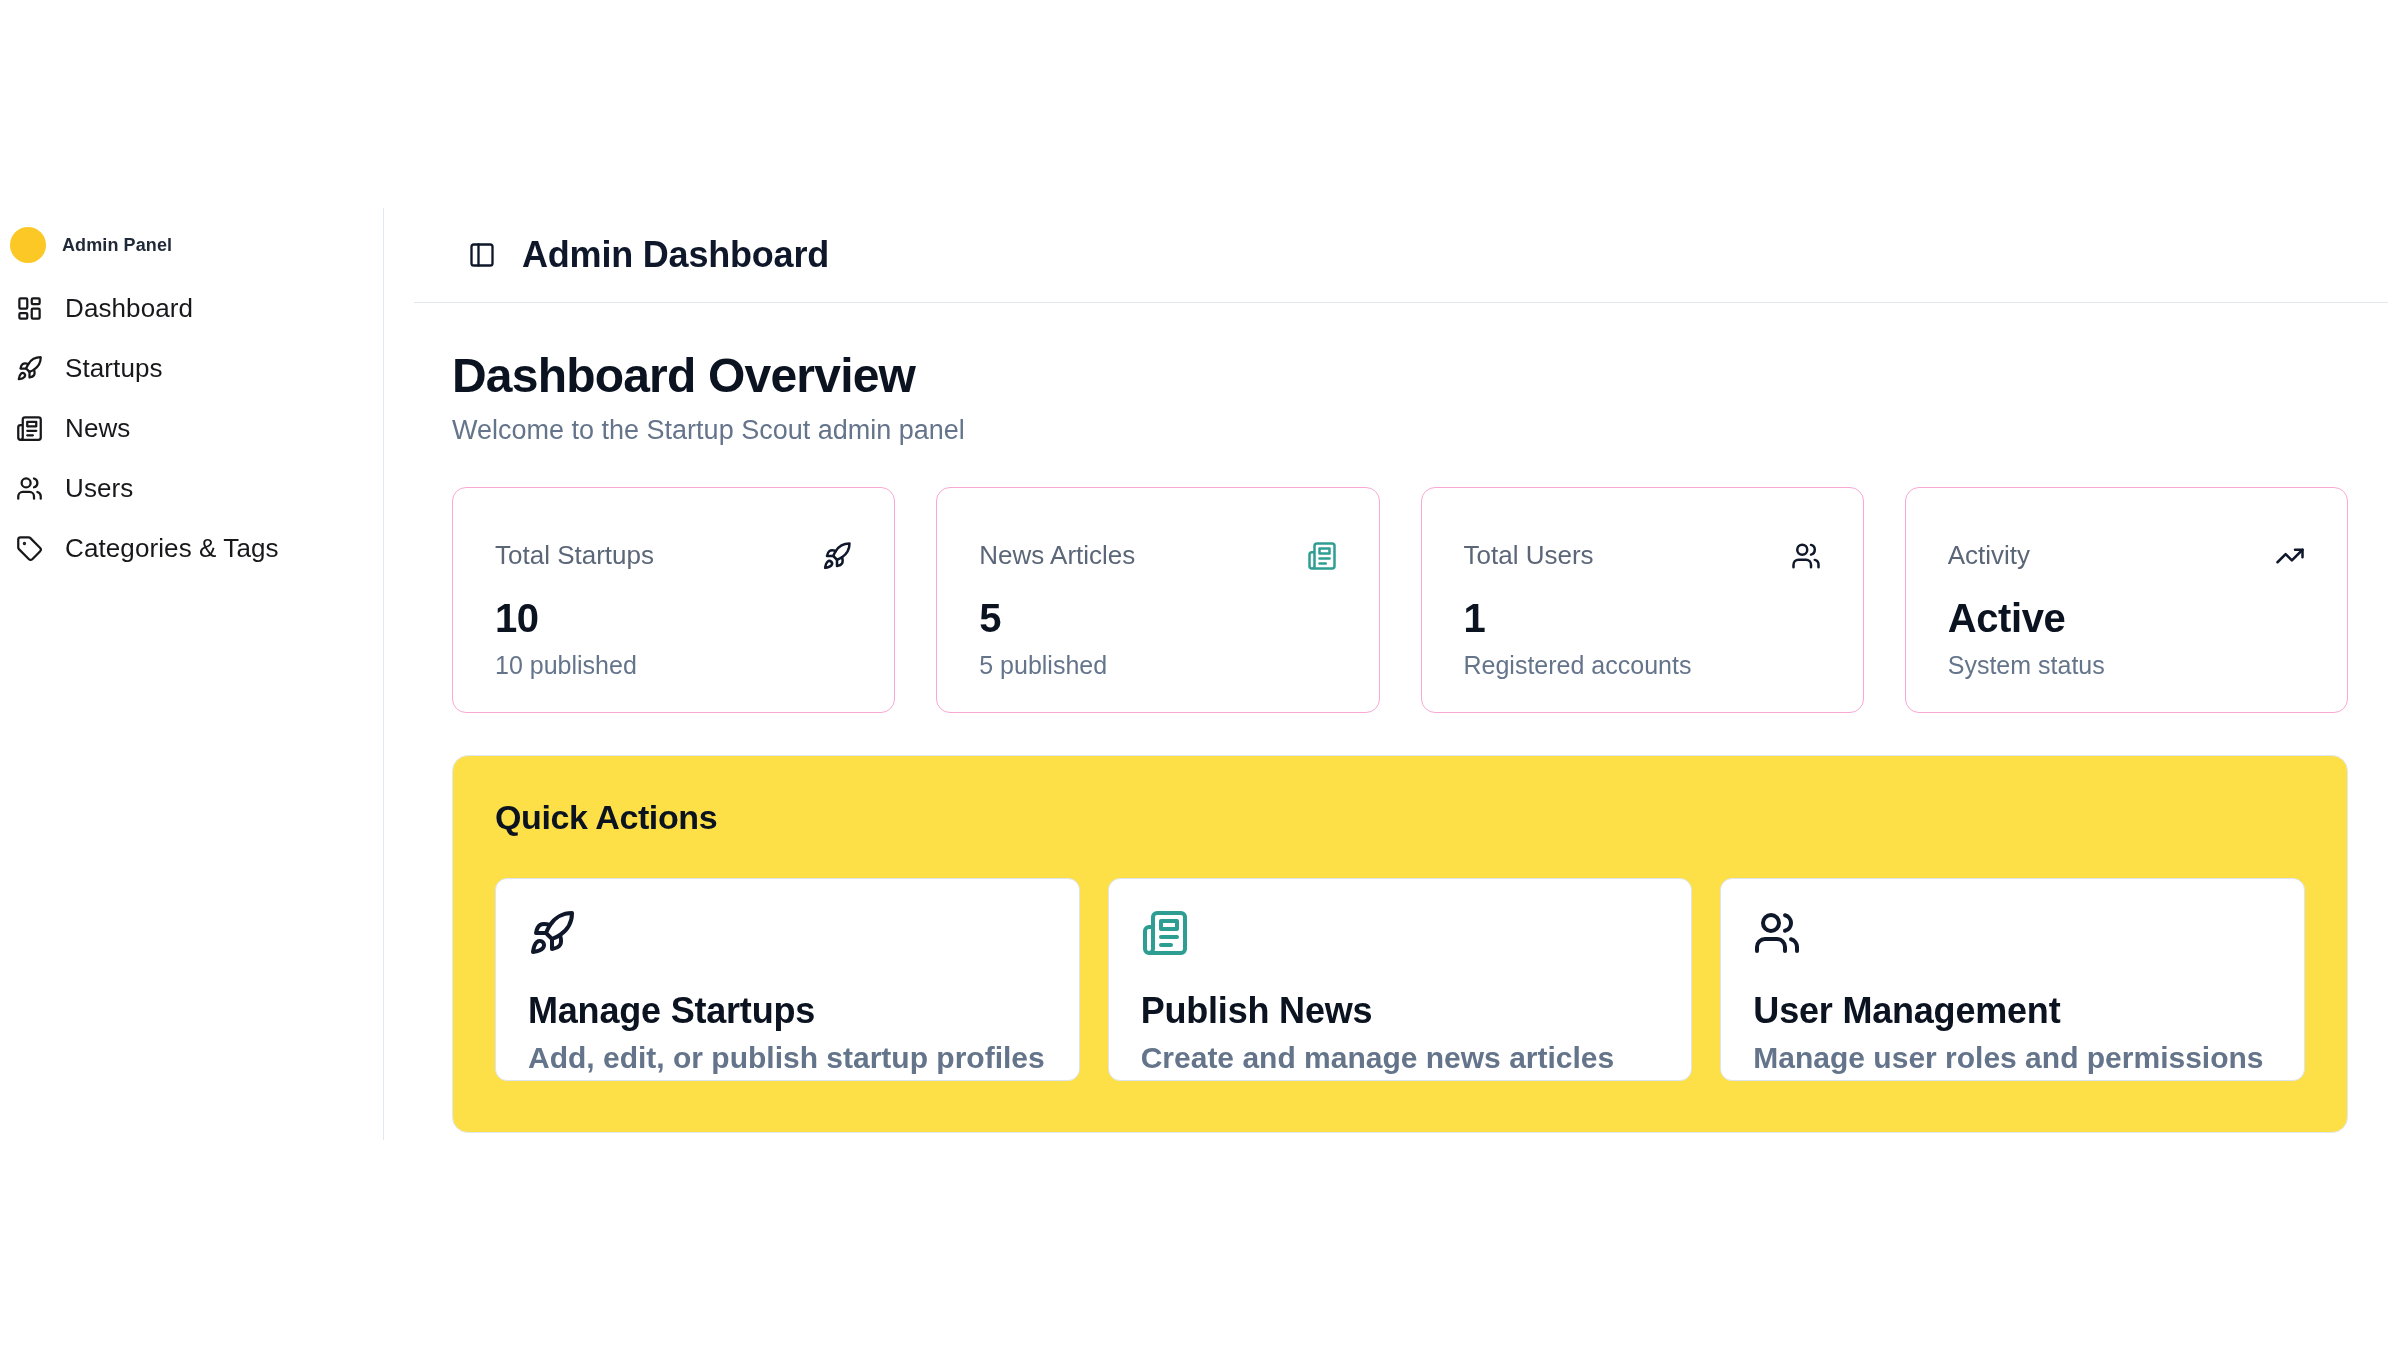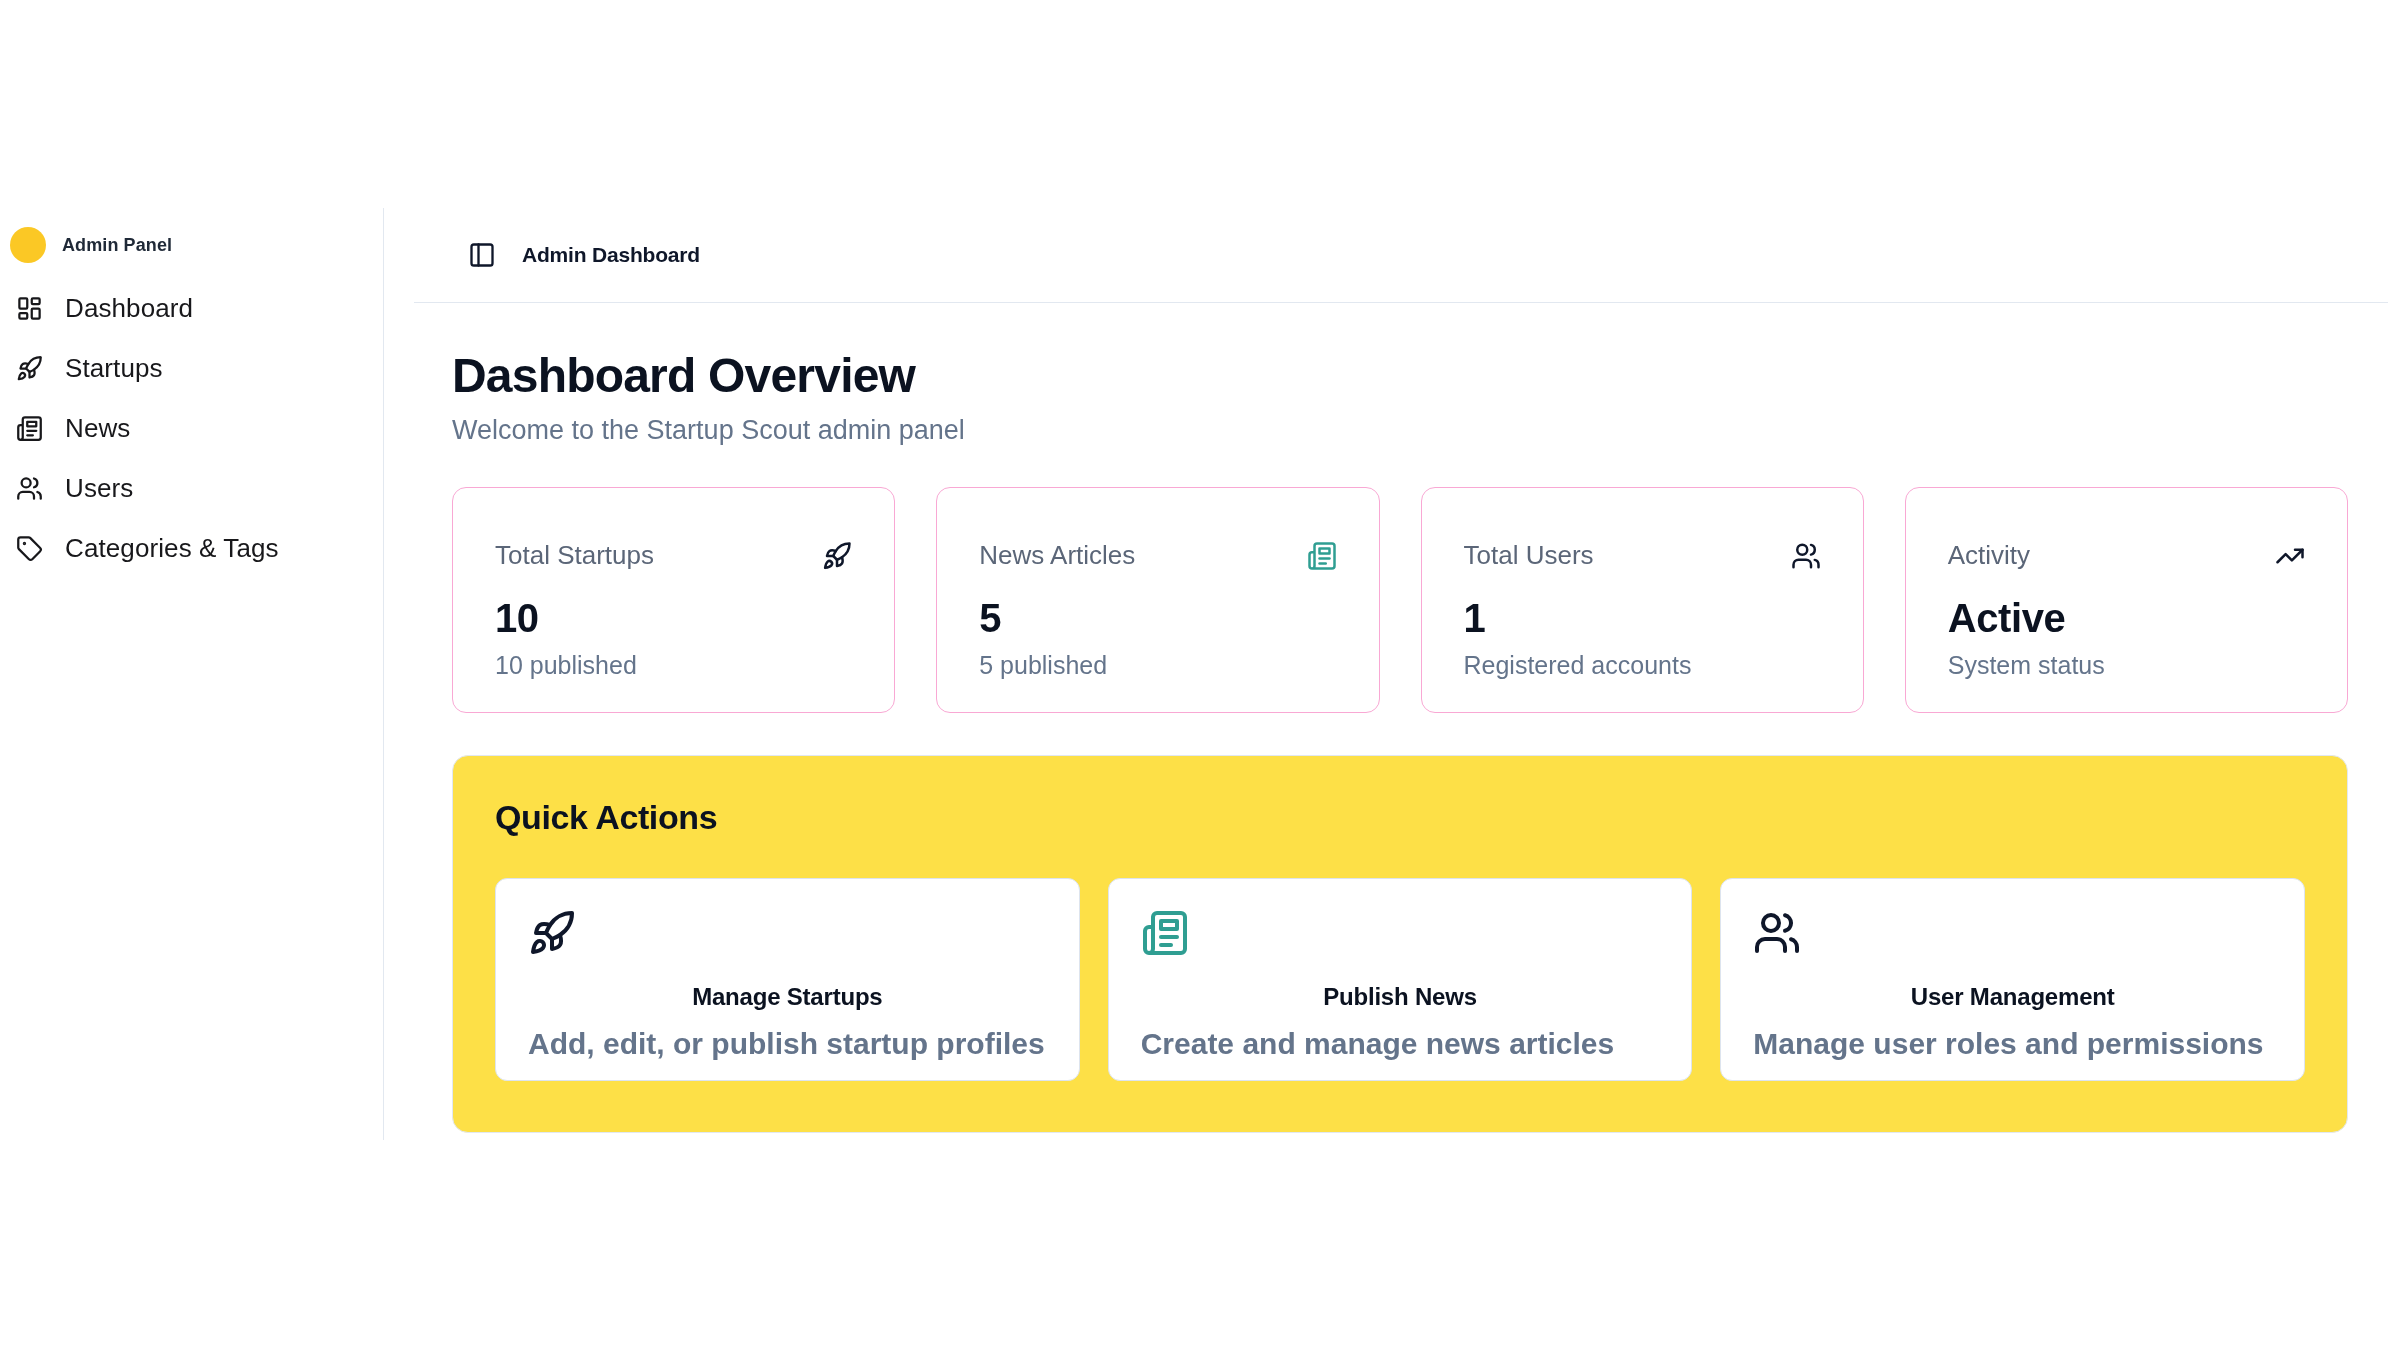--- a/index.html
+++ b/index.html
@@ -42,21 +42,21 @@
   
   .main { position: absolute; left: 384px; top: 208px; width: 2016px; }
   .header {
     margin-left: 30px; margin-right: 12px;
     height: 95px;
     border-bottom: 1px solid #e2e8f0;
     display: flex; align-items: center; gap: 26px;
     padding-left: 54px;
   }
   .header .toggle { width: 28px; height: 28px; color: #0f172a; cursor: pointer; display: flex; }
-  .header-title { font-size: 21px; font-weight: 700; color: #0f172a; letter-spacing: -.2px; }
+  .header-title { font-size: 36px; font-weight: 700; color: #0f172a; letter-spacing: -.2px; }
 
   .content { padding: 44px 52px 0 68px; }
   .page-title { font-size: 48px; font-weight: 700; letter-spacing: -.8px; color: #0b1220; line-height: 58px; }
   .page-subtitle { margin-top: 8px; font-size: 27px; color: #64748b; line-height: 34px; }
 
   
   .stats { display: flex; gap: 41px; margin-top: 40px; }
   .stat-card {
     flex: 1; height: 226px;
     border: 1px solid #f9a8d4; border-radius: 14px;
@@ -78,21 +78,21 @@
   }
   .quick-title { font-size: 34px; font-weight: 700; color: #0b1220; letter-spacing: -.4px; line-height: 42px; }
   .actions { display: flex; gap: 28px; margin-top: 40px; }
   .action-card {
     flex: 1; height: 203px;
     border: 1px solid #dde4ee; border-radius: 12px;
     padding: 30px 32px 0 32px;
     background: #ffffff; cursor: pointer;
   }
   .action-icon { width: 48px; height: 48px; display: flex; }
-  .action-title { margin-top: 22px; font-size: 24px; font-weight: 700; color: #0b1220; letter-spacing: -.2px; line-height: 36px; text-align: center; }
+  .action-title { margin-top: 36px; font-size: 36px; font-weight: 700; color: #0b1220; letter-spacing: -.2px; line-height: 36px; }
   .action-desc { margin-top: 12px; font-size: 30px; color: #64748b; line-height: 33px; font-weight: bold; }
 
   svg { display: block; width: 100%; height: 100%; }
 </style>
 </head>
 <body>
 
 <div class="app">
 
   <aside class="sidebar">

